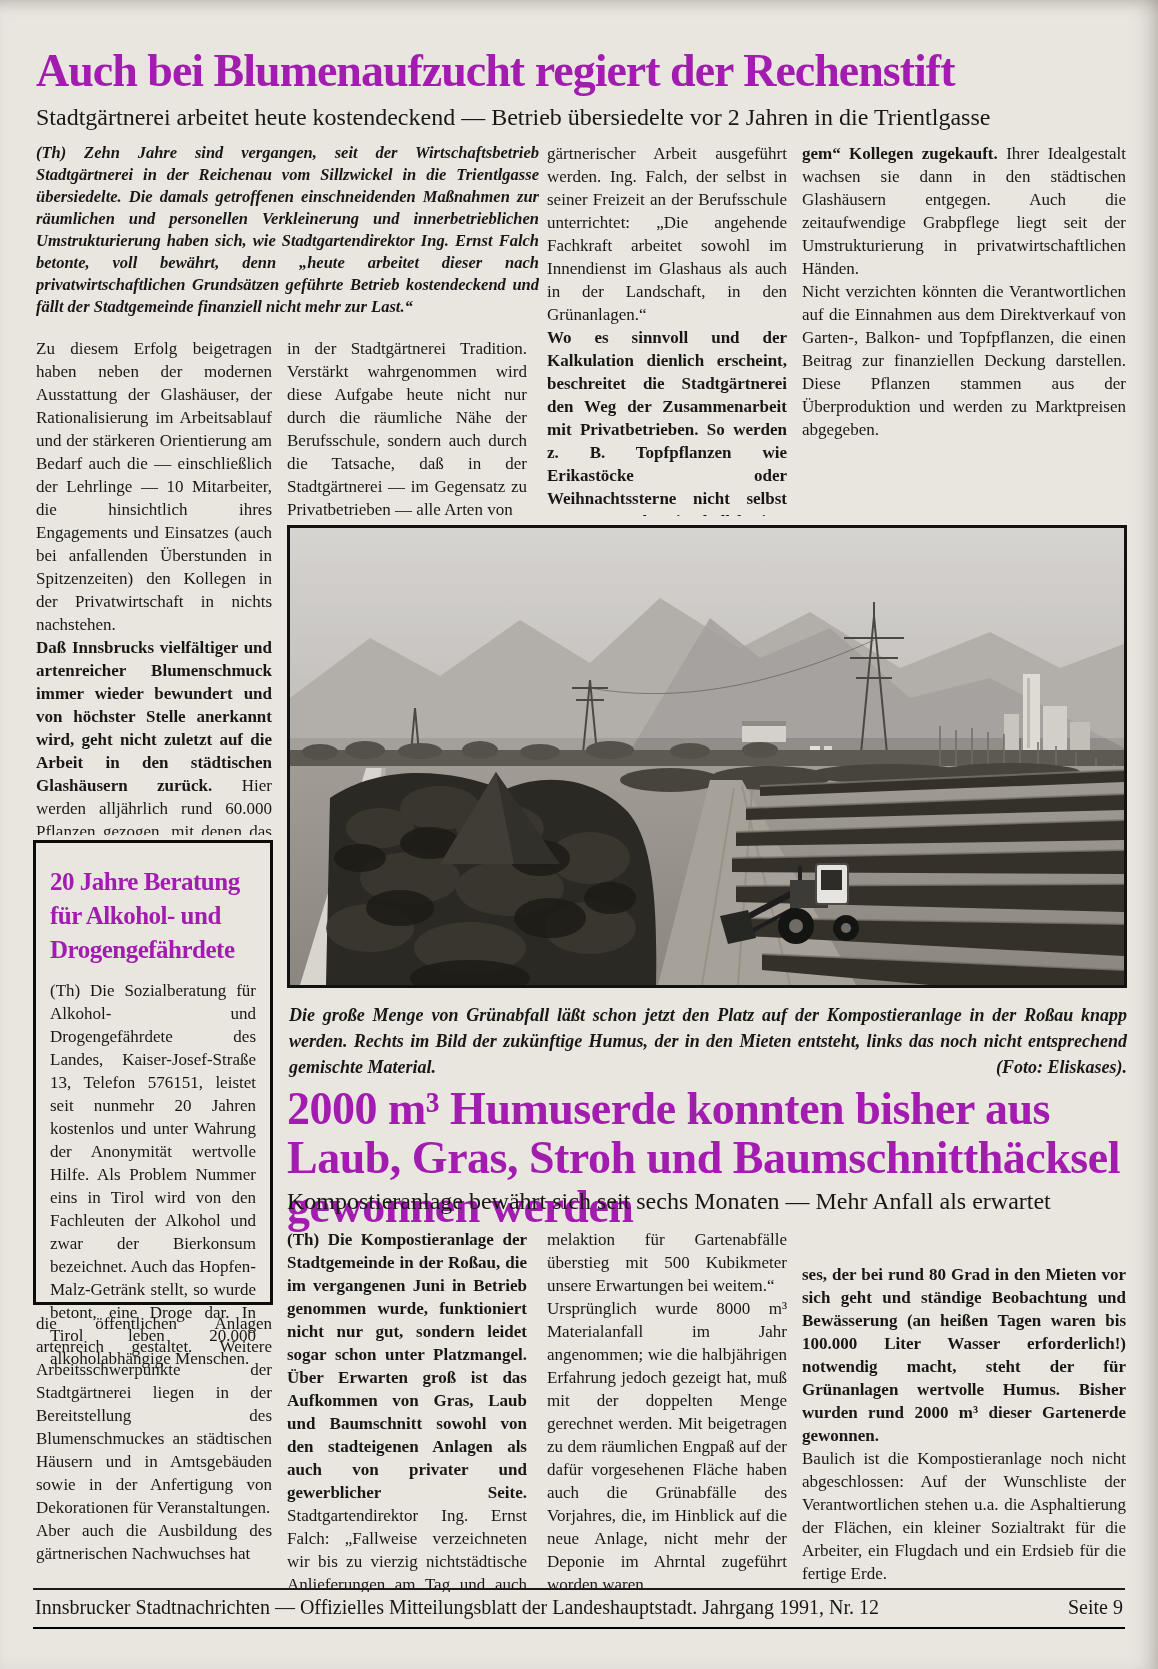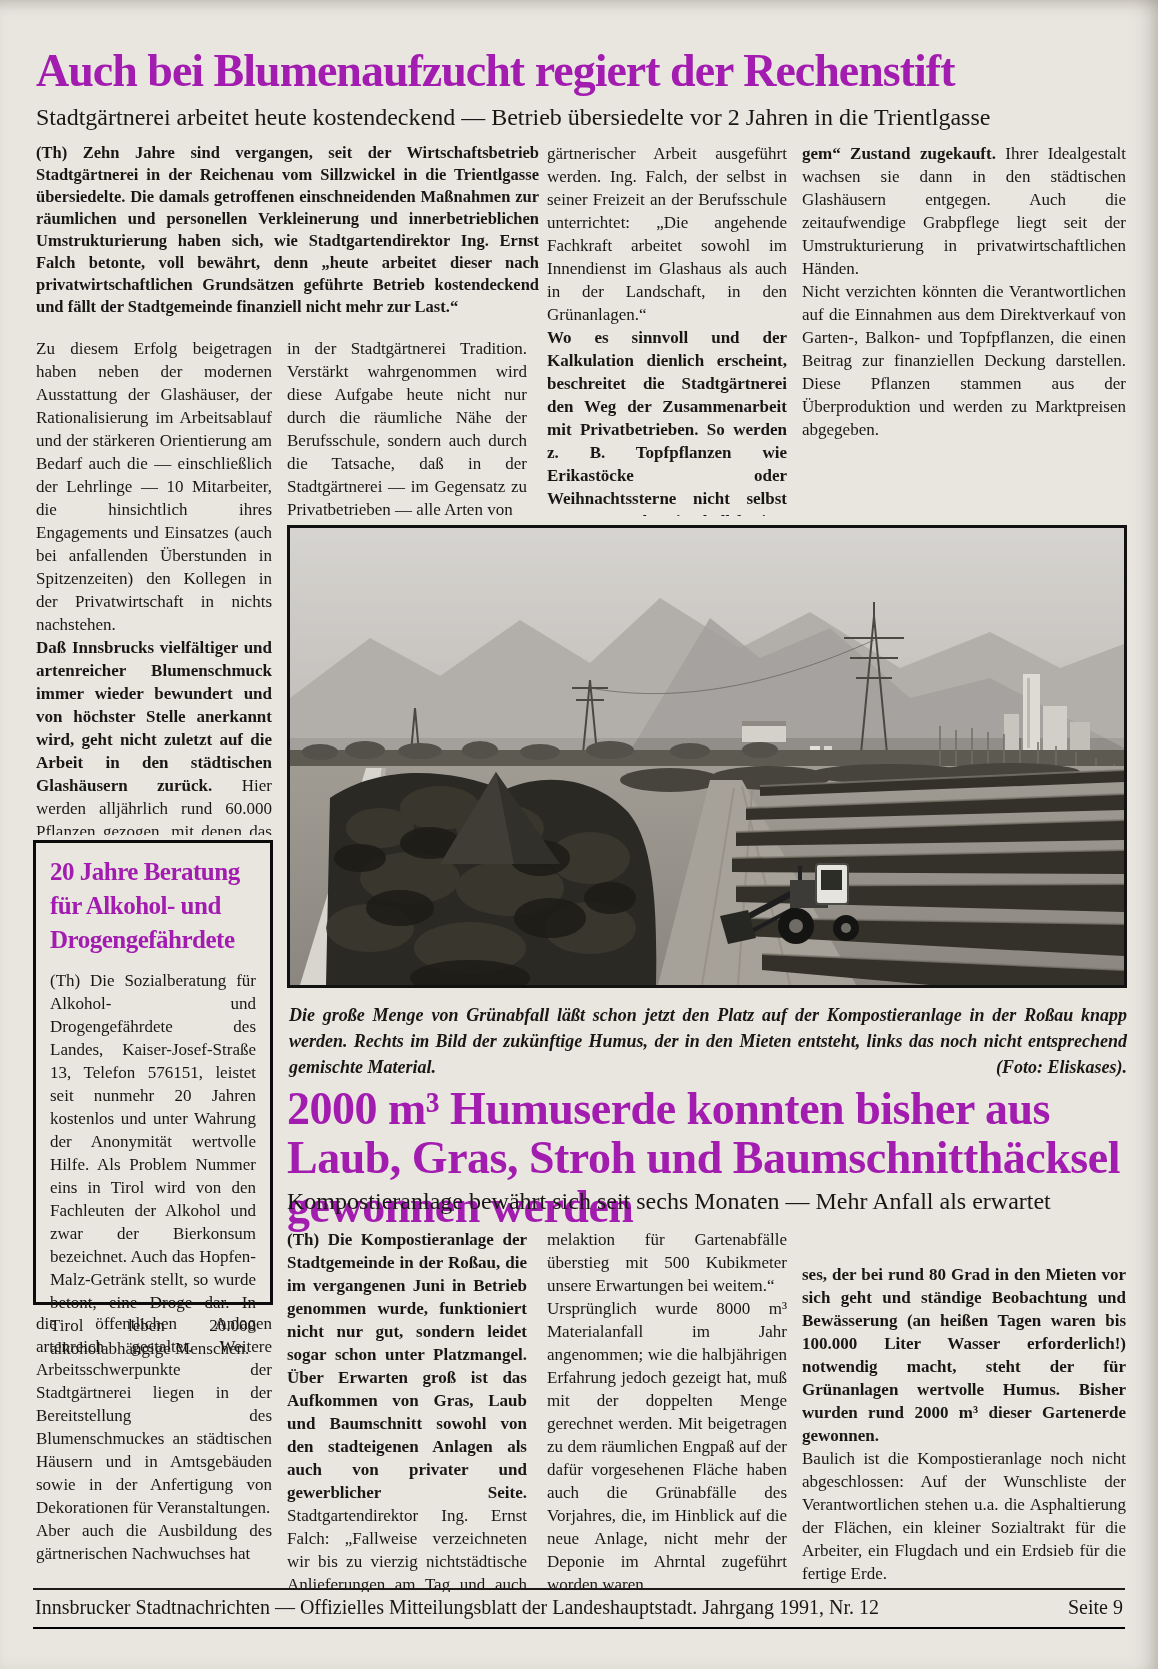--- a/index.html
+++ b/index.html
@@ -8,31 +8,31 @@
     background:#e9e6e0;color:#181715;
     font-family:"Liberation Serif", serif;
     box-shadow:inset -16px 0 22px -12px rgba(110,105,95,.45),
                inset 0 12px 16px -10px rgba(110,105,95,.35);
   }
   .abs{position:absolute;}
   h1,h2,h3{margin:0;padding:0;font-weight:bold;color:#a21caf;}
   h1{left:36px;top:46px;width:1090px;font-size:46px;line-height:1.08;letter-spacing:-1px;}
   .sub1{left:36px;top:104px;width:1090px;font-size:24px;line-height:1.1;}
   .lead{left:36px;top:142px;width:503px;height:182px;font-size:16.5px;line-height:22px;
-        font-weight:bold;text-align:justify;overflow:hidden;}
+        font-weight:bold;text-align:justify;overflow:hidden;font-style:italic;}
   .c{font-size:17px;line-height:23px;text-align:justify;overflow:hidden;hyphens:auto;}
   .c p{margin:0;}
   .b{font-weight:bold;}
   .col1main{left:36px;top:337px;width:236px;height:498px;}
   .col2top{left:287px;top:337px;width:240px;height:178px;}
   .col3{left:547px;top:142px;width:240px;height:374px;}
   .col4{left:802px;top:142px;width:324px;height:374px;}
   .col1lower{left:36px;top:1312px;width:236px;height:262px;}
   .box{left:33px;top:840px;width:240px;height:465px;border:3px solid #0c0c0c;
-       background:#e9e6e0;box-sizing:border-box;padding:12px 14px;}
+       background:#e9e6e0;box-sizing:border-box;padding:22px 14px;}
   .box h3{font-size:25px;line-height:34px;letter-spacing:-0.5px;margin-bottom:12px;}
   .boxbody{margin:0;font-size:17px;line-height:23px;text-align:justify;}
   .photo{left:287px;top:525px;width:840px;height:463px;margin:0;border:3px solid #121212;
          box-sizing:border-box;background:#b3b0ab;overflow:hidden;}
   .photo svg{display:block;width:100%;height:100%;}
   .caption{left:289px;top:1002px;width:838px;height:80px;font-size:18px;line-height:26px;
            font-style:italic;font-weight:bold;text-align:justify;}
   .caption .credit{position:absolute;right:0;bottom:2px;background:#e9e6e0;padding-left:10px;margin-top:18px;}
   h2{left:287px;top:1084px;width:840px;font-size:46px;line-height:49px;letter-spacing:-0.5px;}
   .sub2{left:287px;top:1188px;width:840px;font-size:24px;line-height:1.1;}
@@ -61,21 +61,21 @@
   <div class="abs c col2top">
     <p><span>in der Stadtgärtnerei Tradition. Verstärkt wahrgenommen wird diese Aufgabe heute nicht nur durch die räumliche Nähe der Berufsschule, sondern auch durch die Tatsache, daß in der Stadtgärtnerei — im Gegensatz zu Privatbetrieben — alle Arten von</span></p>
   </div>
 
   <div class="abs c col3">
     <p><span>gärtnerischer Arbeit ausgeführt werden. Ing. Falch, der selbst in seiner Freizeit an der Berufsschule unterrichtet: „Die angehende Fachkraft arbeitet sowohl im Innendienst im Glashaus als auch in der Landschaft, in den Grünanlagen.“</span></p>
     <p><span class="b">Wo es sinnvoll und der Kalkulation dienlich erscheint, beschreitet die Stadtgärtnerei den Weg der Zusammenarbeit mit Privatbetrieben. So werden z. B. Topfpflanzen wie Erikastöcke oder Weihnachtssterne nicht selbst gezogen, sondern in „halbferti-</span></p>
   </div>
 
   <div class="abs c col4">
-    <p><span class="b">gem“ Zustand zugekauft.</span><span> Ihrer Idealgestalt wachsen sie dann in den städtischen Glashäusern entgegen. Auch die zeitaufwendige Grabpflege liegt seit der Umstrukturierung in privatwirtschaftlichen Händen.</span></p>
+    <p><span class="b">gem“ Kollegen zugekauft.</span><span> Ihrer Idealgestalt wachsen sie dann in den städtischen Glashäusern entgegen. Auch die zeitaufwendige Grabpflege liegt seit der Umstrukturierung in privatwirtschaftlichen Händen.</span></p>
     <p><span>Nicht verzichten könnten die Verantwortlichen auf die Einnahmen aus dem Direktverkauf von Garten-, Balkon- und Topfpflanzen, die einen Beitrag zur finanziellen Deckung darstellen. Diese Pflanzen stammen aus der Überproduktion und werden zu Marktpreisen abgegeben.</span></p>
   </div>
 
   <aside class="abs box">
     <h3>20 Jahre Beratung für Alkohol- und Drogengefährdete</h3>
     <p class="boxbody">(Th) Die Sozialberatung für Alkohol- und Drogengefährdete des Landes, Kaiser-Josef-Straße 13, Telefon 576151, leistet seit nunmehr 20 Jahren kostenlos und unter Wahrung der Anonymität wertvolle Hilfe. Als Problem Nummer eins in Tirol wird von den Fachleuten der Alkohol und zwar der Bierkonsum bezeichnet. Auch das Hopfen-Malz-Getränk stellt, so wurde betont, eine Droge dar. In Tirol leben 20.000 alkoholabhängige Menschen.</p>
   </aside>
 
   <div class="abs c col1lower">
     <p><span>die öffentlichen Anlagen artenreich gestaltet. Weitere Arbeitsschwerpunkte der Stadtgärtnerei liegen in der Bereitstellung des Blumenschmuckes an städtischen Häusern und in Amtsgebäuden sowie in der Anfertigung von Dekorationen für Veranstaltungen.</span></p>

